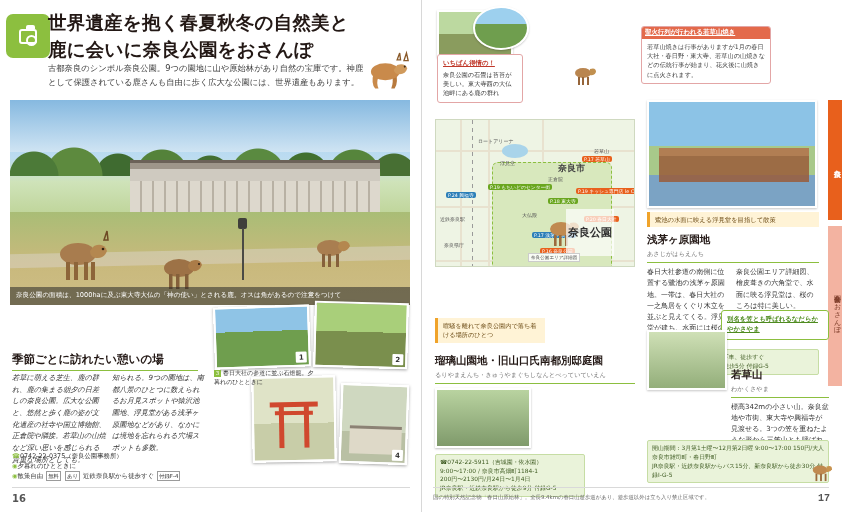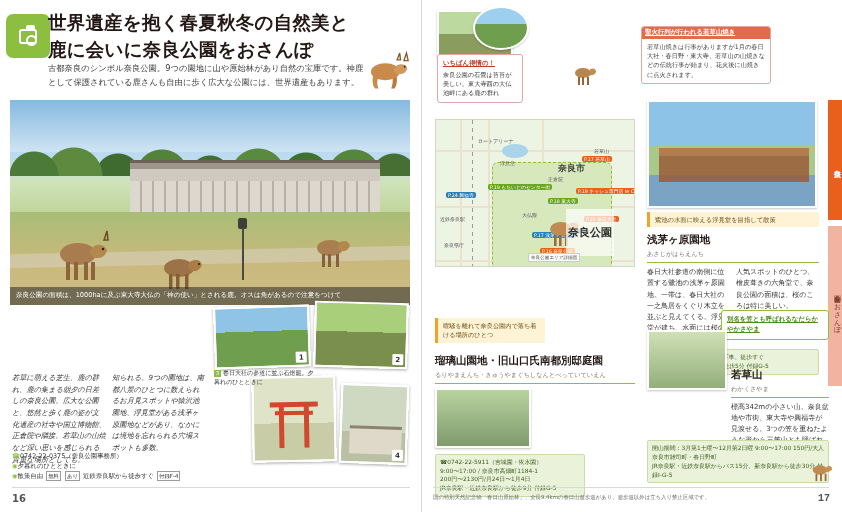--- a/index.html
+++ b/index.html
@@ -317,20 +317,24 @@
       <svg class="deer-c" viewBox="0 0 42 40">
         <ellipse cx="20" cy="18" rx="13" ry="8" fill="#a97e50"></ellipse>
         <rect x="12" y="24" width="3" height="13" fill="#86613b"></rect>
         <rect x="18" y="24" width="3" height="13" fill="#86613b"></rect>
         <rect x="26" y="24" width="3" height="13" fill="#86613b"></rect>
         <path d="M30 12 q8-3 10 4 q-3 6 -8 5 q-4-1 -4-5z" fill="#b4874f"></path>
       </svg>
       <div class="bp-caption">奈良公園の面積は、1000haに及ぶ東大寺大仏の「神の使い」とされる鹿。オスは角があるので注意をつけて</div>
     </div>
 
+    <div class="sec-head">
+      <div class="ja">季節ごとに訪れたい憩いの場</div>
+      <div class="rule"></div>
+    </div>
 
     <div class="body-cols">
       <div class="col">若草に萌える芝生、鹿の群れ、鹿の集まる朝夕の日差しの奈良公園。広大な公園と、悠然と歩く鹿の姿が文化遺産の社寺や国立博物館、正倉院や隣接。若草山の山焼など深い思いを感じられる貴重な場所としても。</div>
       <div class="col">知られる。9つの園地は、南都八景のひとつに数えられるお月見スポットや猿沢池園地、浮見堂がある浅茅ヶ原園地などがあり、なかには境地を忘れられる穴場スポットも多数。</div>
     </div>
 
     <div class="info-line">
       <div><span class="dot">☎</span><span>0742-22-0375（奈良公園事務所）</span></div>
       <div><span class="dot">◉</span><span>夕暮れのひとときに</span></div>
       <div>
@@ -450,21 +454,21 @@
         <div class="bridge"></div>
       </div>
 
       <div class="sec sec-1" style="top:212px;">
         <div class="band" style="position:relative; left:0; top:0; width:100%;">鷺池の水面に映える浮見堂を目指して散策</div>
         <span class="t-ja" style="margin-top:4px;">浅茅ヶ原園地</span>
         <span class="t-kana">あさじがはらえんち</span>
         <div class="rule"></div>
         <div style="display:flex; gap:7px;">
           <div style="width:82px;">春日大社参道の南側に位置する鷺池の浅茅ヶ原園地。一帯は、春日大社の一之鳥居をくぐり木立を並ぶと見えてくる。浮見堂が建ち、水面には桜のころは特に美しい。</div>
-          <div style="width:82px;">人気スポットのひとつ、檜皮葺きの六角堂で、奈良公園の面積は、桜のころは特に美しい。</div>
+          <div style="width:82px;">奈良公園エリア詳細図、檜皮葺きの六角堂で、水面に映る浮見堂は、桜のころは特に美しい。</div>
         </div>
         <div class="green-box" style="position:relative; left:0; top:4px; width:100%;">
           <div>奈良交通循環「奈良交通」下車、徒歩すぐ</div>
           <div><span>バス停春日大社表参道から徒歩5分</span>
             <span>付録G-5</span></div>
         </div>
       </div>
 
       <div class="band-left">喧騒を離れて奈良公園内で落ち着ける場所のひとつ</div>
       <div class="sec" style="left:14px; top:352px; width:200px;">

